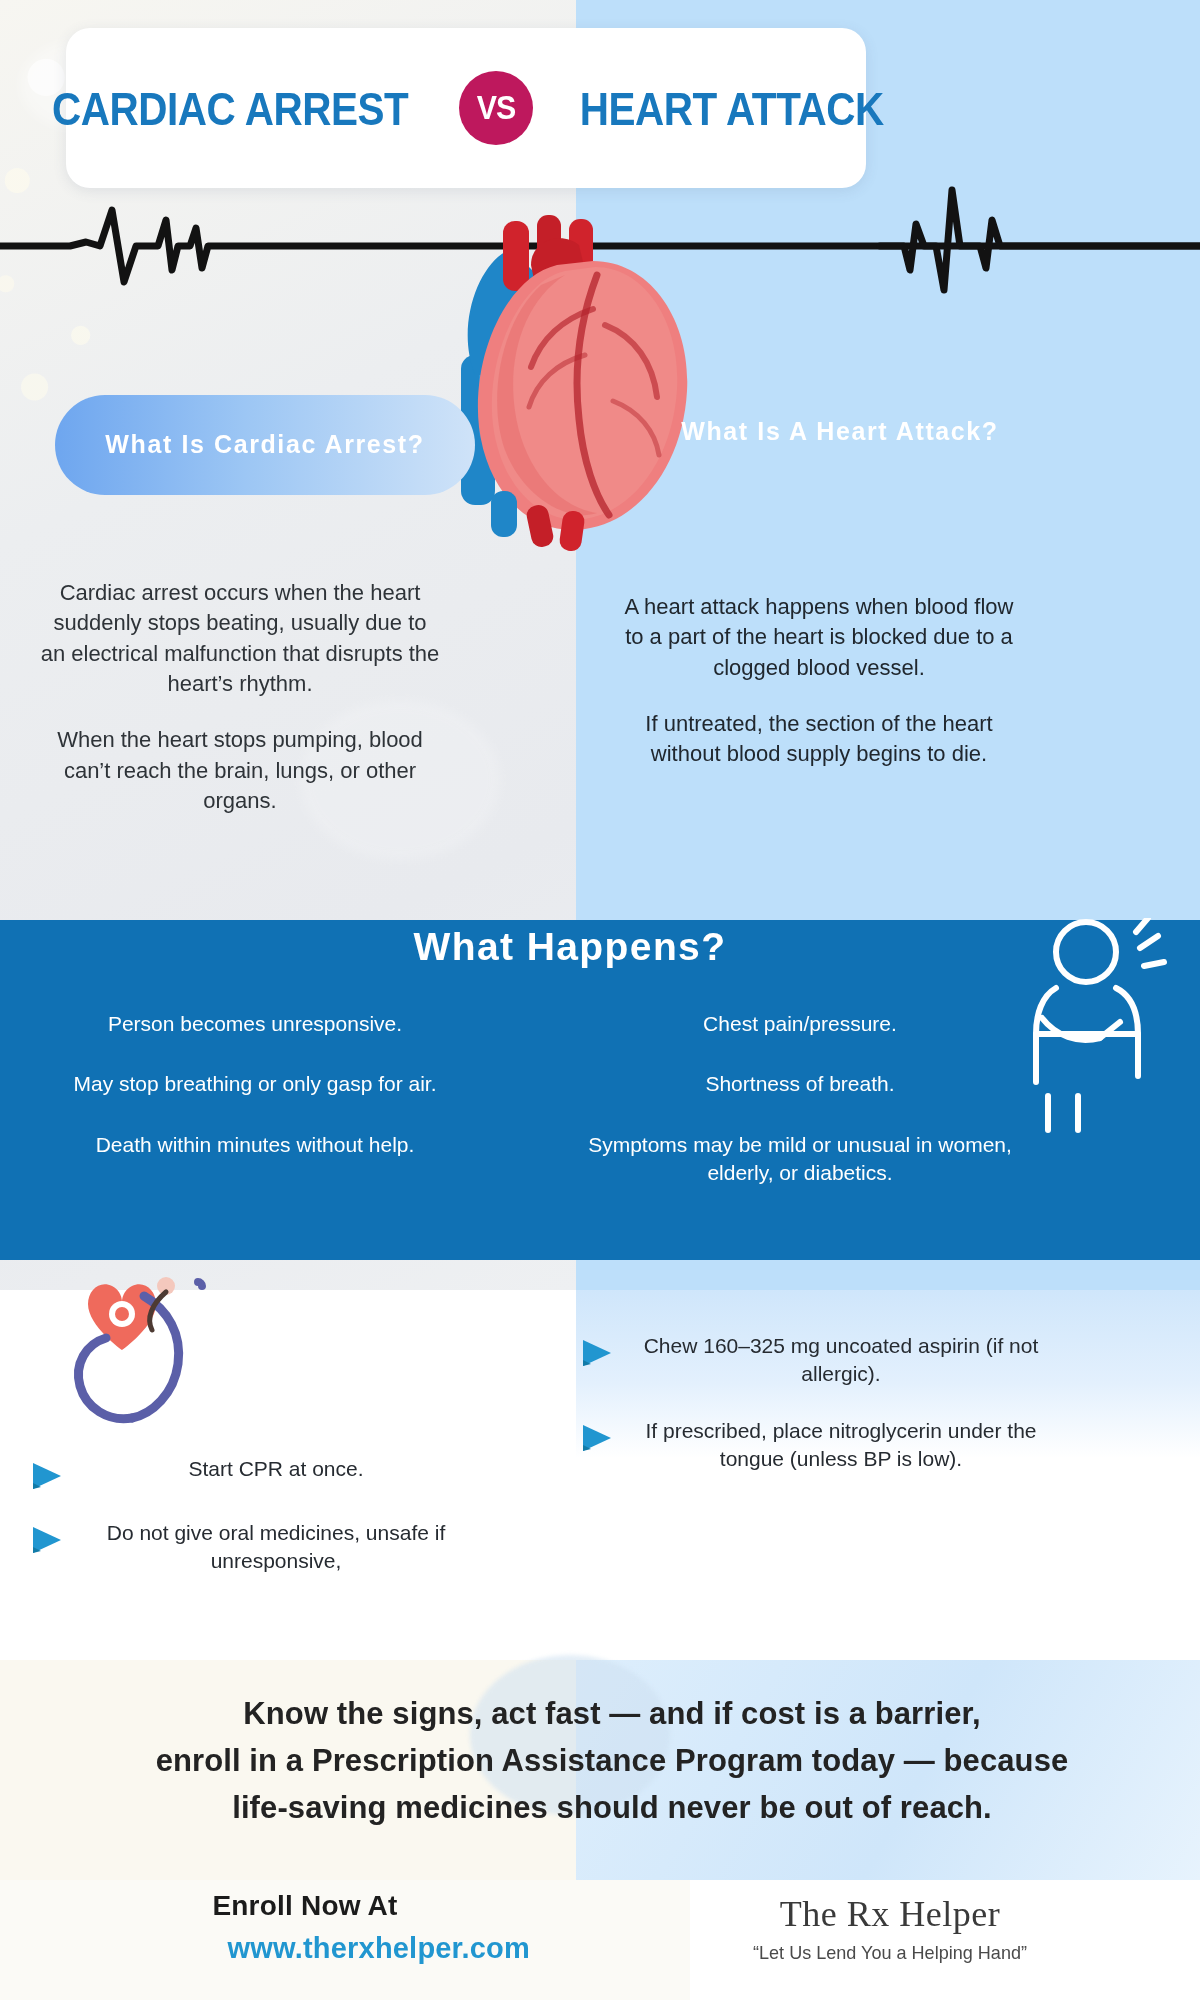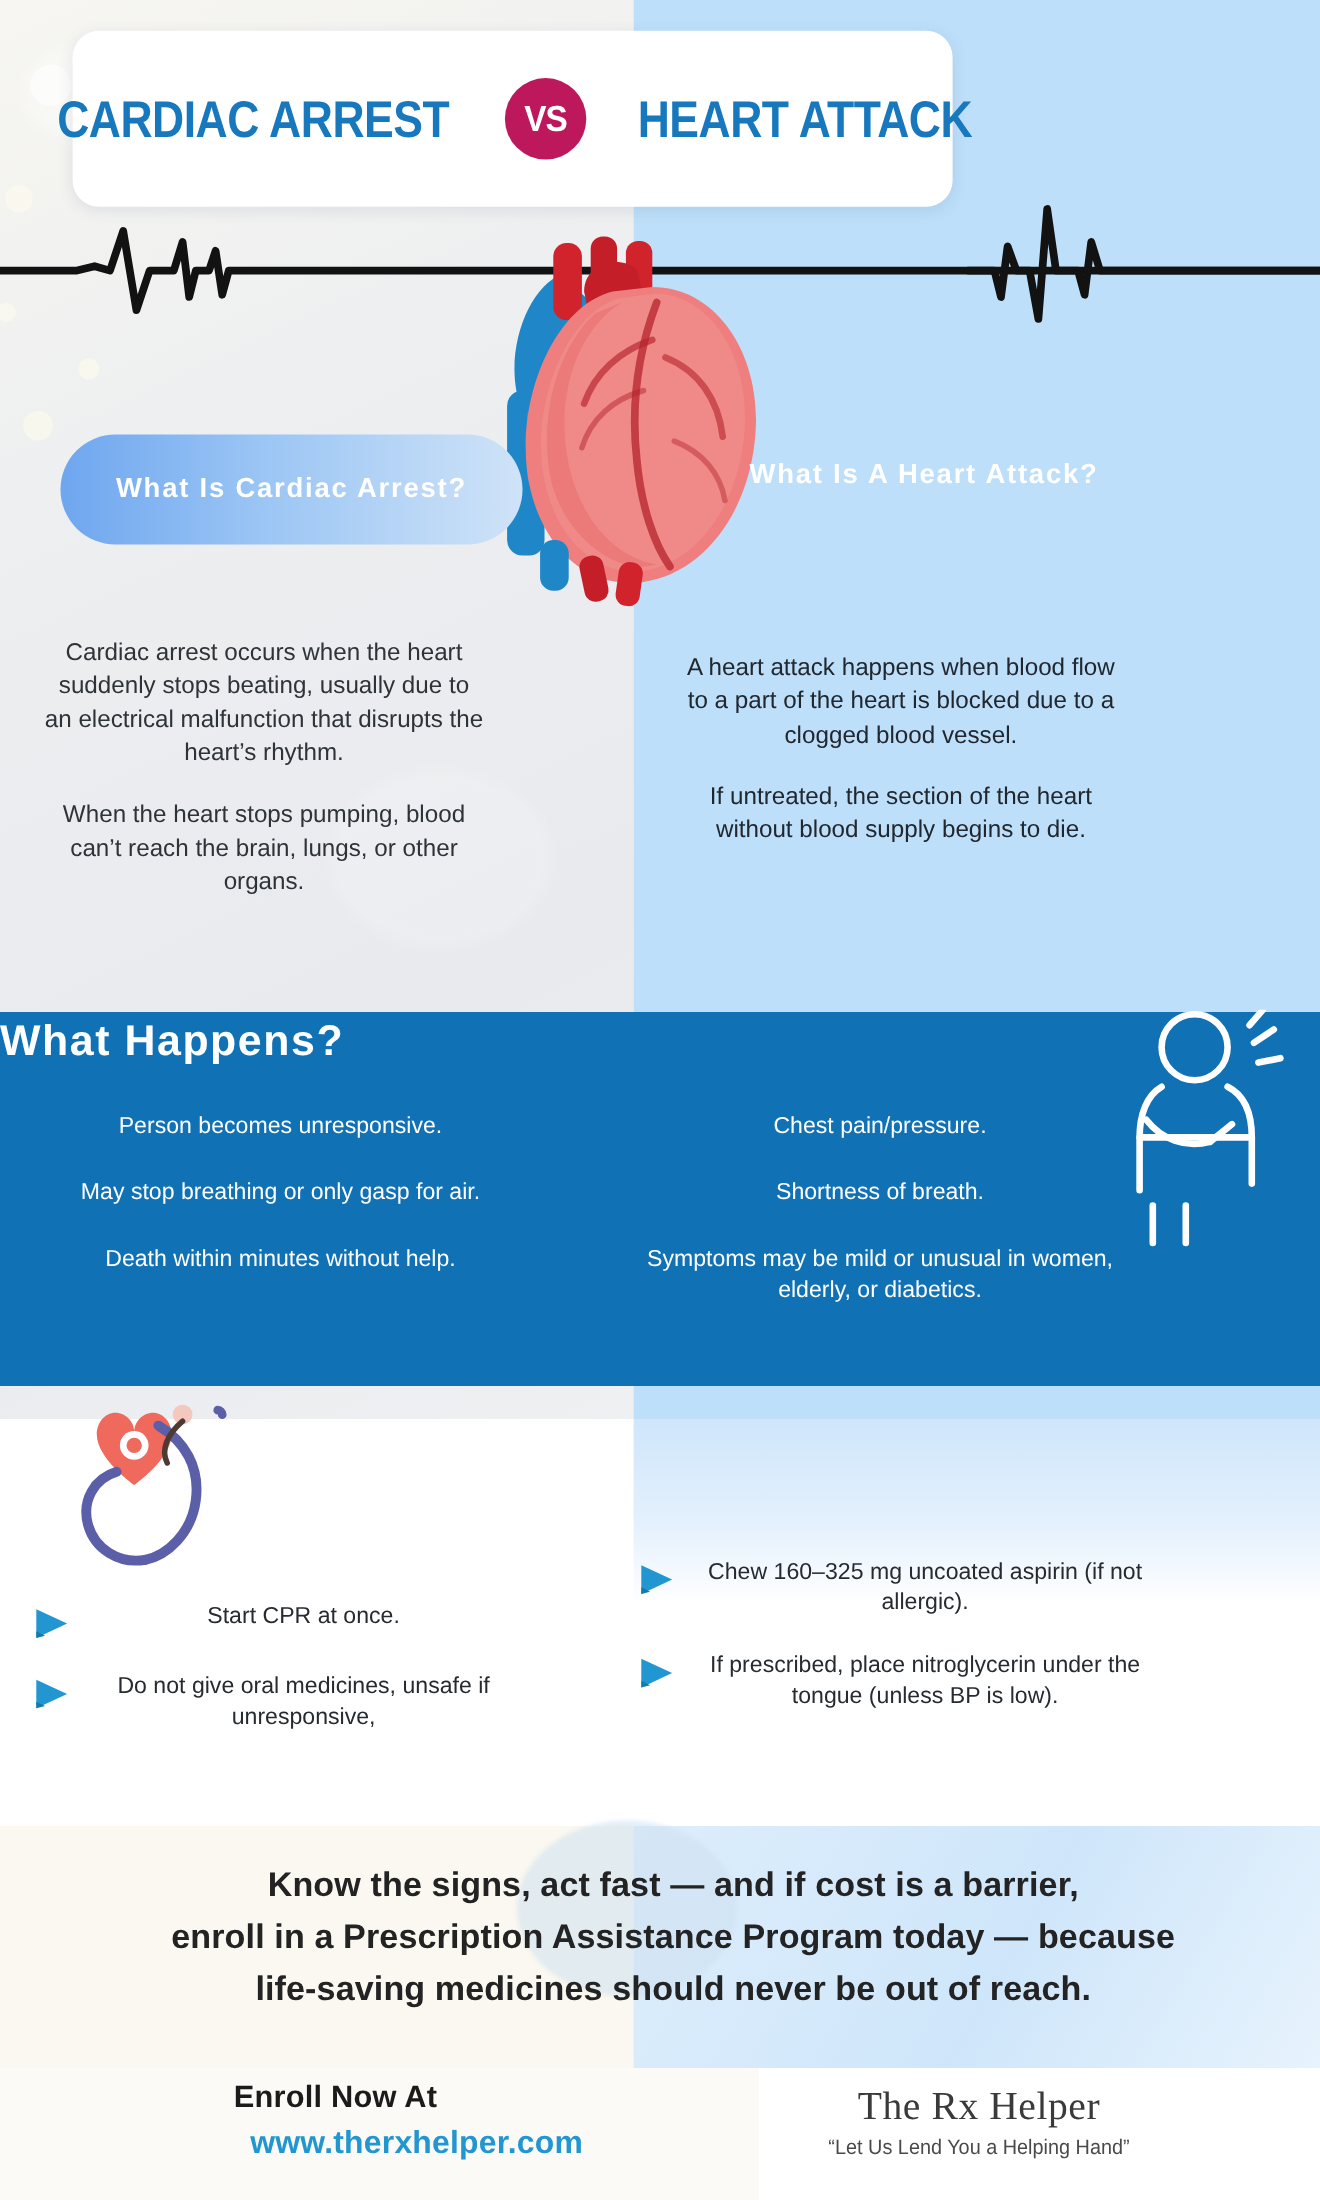--- a/index.html
+++ b/index.html
@@ -74,38 +74,38 @@
 
   
   .copy{position:absolute;font-size:22px;line-height:1.38;color:#2e3338;text-align:center;}
   .copy p{margin:0 0 26px 0;}
   .copy.left{left:40px;top:578px;width:400px;}
   .copy.right{left:619px;top:592px;width:400px;}
   .copy.right p{color:#20272e;}
 
   
   .band{position:absolute;left:0;top:920px;width:1200px;height:340px;background:#1071b4;}
-  .band-title{position:absolute;left:0;top:925px;width:1140px;
+  .band-title{position:absolute;left:0;top:925px;width:1140px;text-align:center;
     color:#ffffff;font-weight:bold;font-size:39px;letter-spacing:1.4px;}
   .band-col{position:absolute;font-size:21px;color:#ffffff;line-height:1.35;text-align:center;}
   .band-col p{margin:0 0 32px 0;}
   .band-col.l{left:20px;top:1010px;width:470px;}
   .band-col.r{left:560px;top:1010px;width:480px;}
   .person-icon{position:absolute;left:1012px;top:918px;width:160px;height:220px;}
 
   
   .todo-title{position:absolute;left:300px;top:1310px;width:520px;text-align:center;
     color:#1b3a7a;font-weight:bold;font-size:41px;letter-spacing:1.6px;}
   .steth{position:absolute;left:48px;top:1268px;width:200px;height:160px;}
   .bullets{position:absolute;font-size:21px;color:#262b31;line-height:1.35;}
   .bullets .row{display:flex;align-items:flex-start;gap:18px;margin-bottom:28px;}
   .arrow{flex:0 0 auto;margin-top:6px;}
   .btxt{flex:1;text-align:center;}
   .bullets.l{left:30px;top:1455px;width:440px;}
-  .bullets.r{left:580px;top:1415px;width:470px;}
+  .bullets.r{left:580px;top:1332px;width:470px;}
 
   
   .cta{position:absolute;left:92px;top:1690px;width:1040px;text-align:center;
     font-family:"Liberation Sans Narrow","Liberation Sans",sans-serif;
     font-weight:bold;font-size:31px;color:#232323;line-height:1.52;letter-spacing:.1px;}
 
   
   .foot-enroll{position:absolute;left:80px;top:1890px;width:450px;text-align:center;
     font-weight:bold;font-size:28px;color:#1b1b1b;letter-spacing:.2px;}
   .foot-url{position:absolute;left:80px;top:1932px;width:450px;text-align:right;

